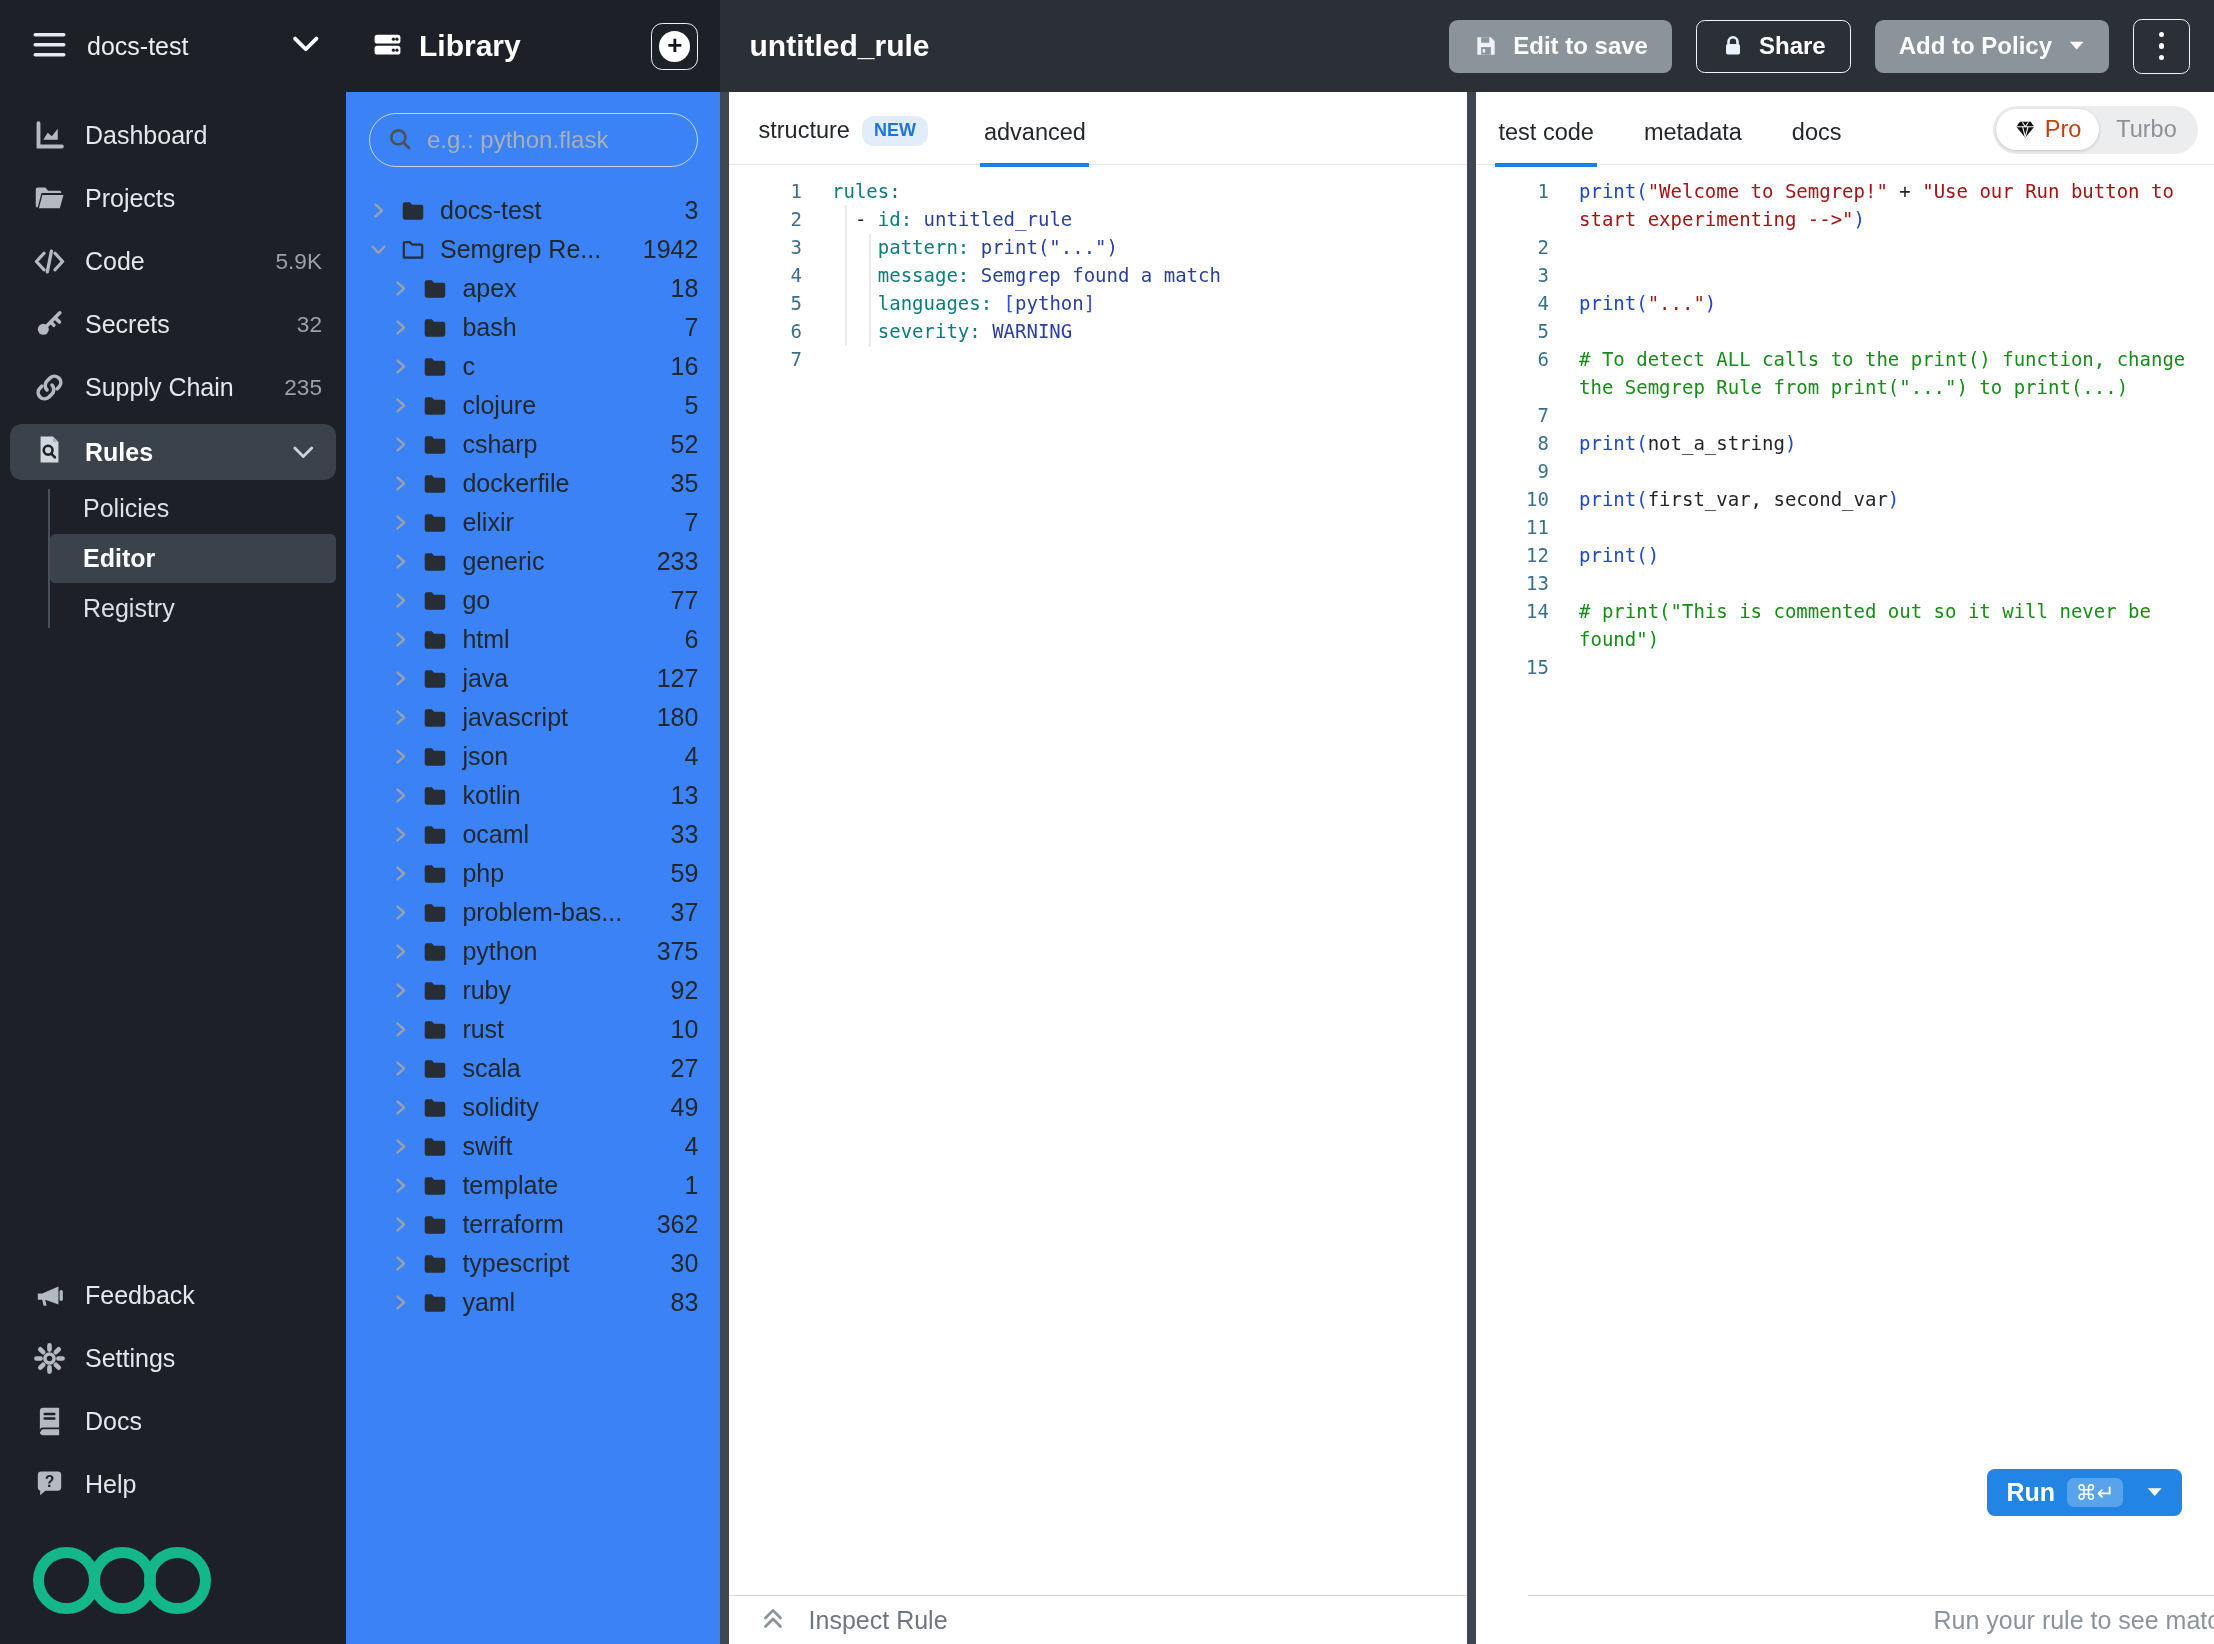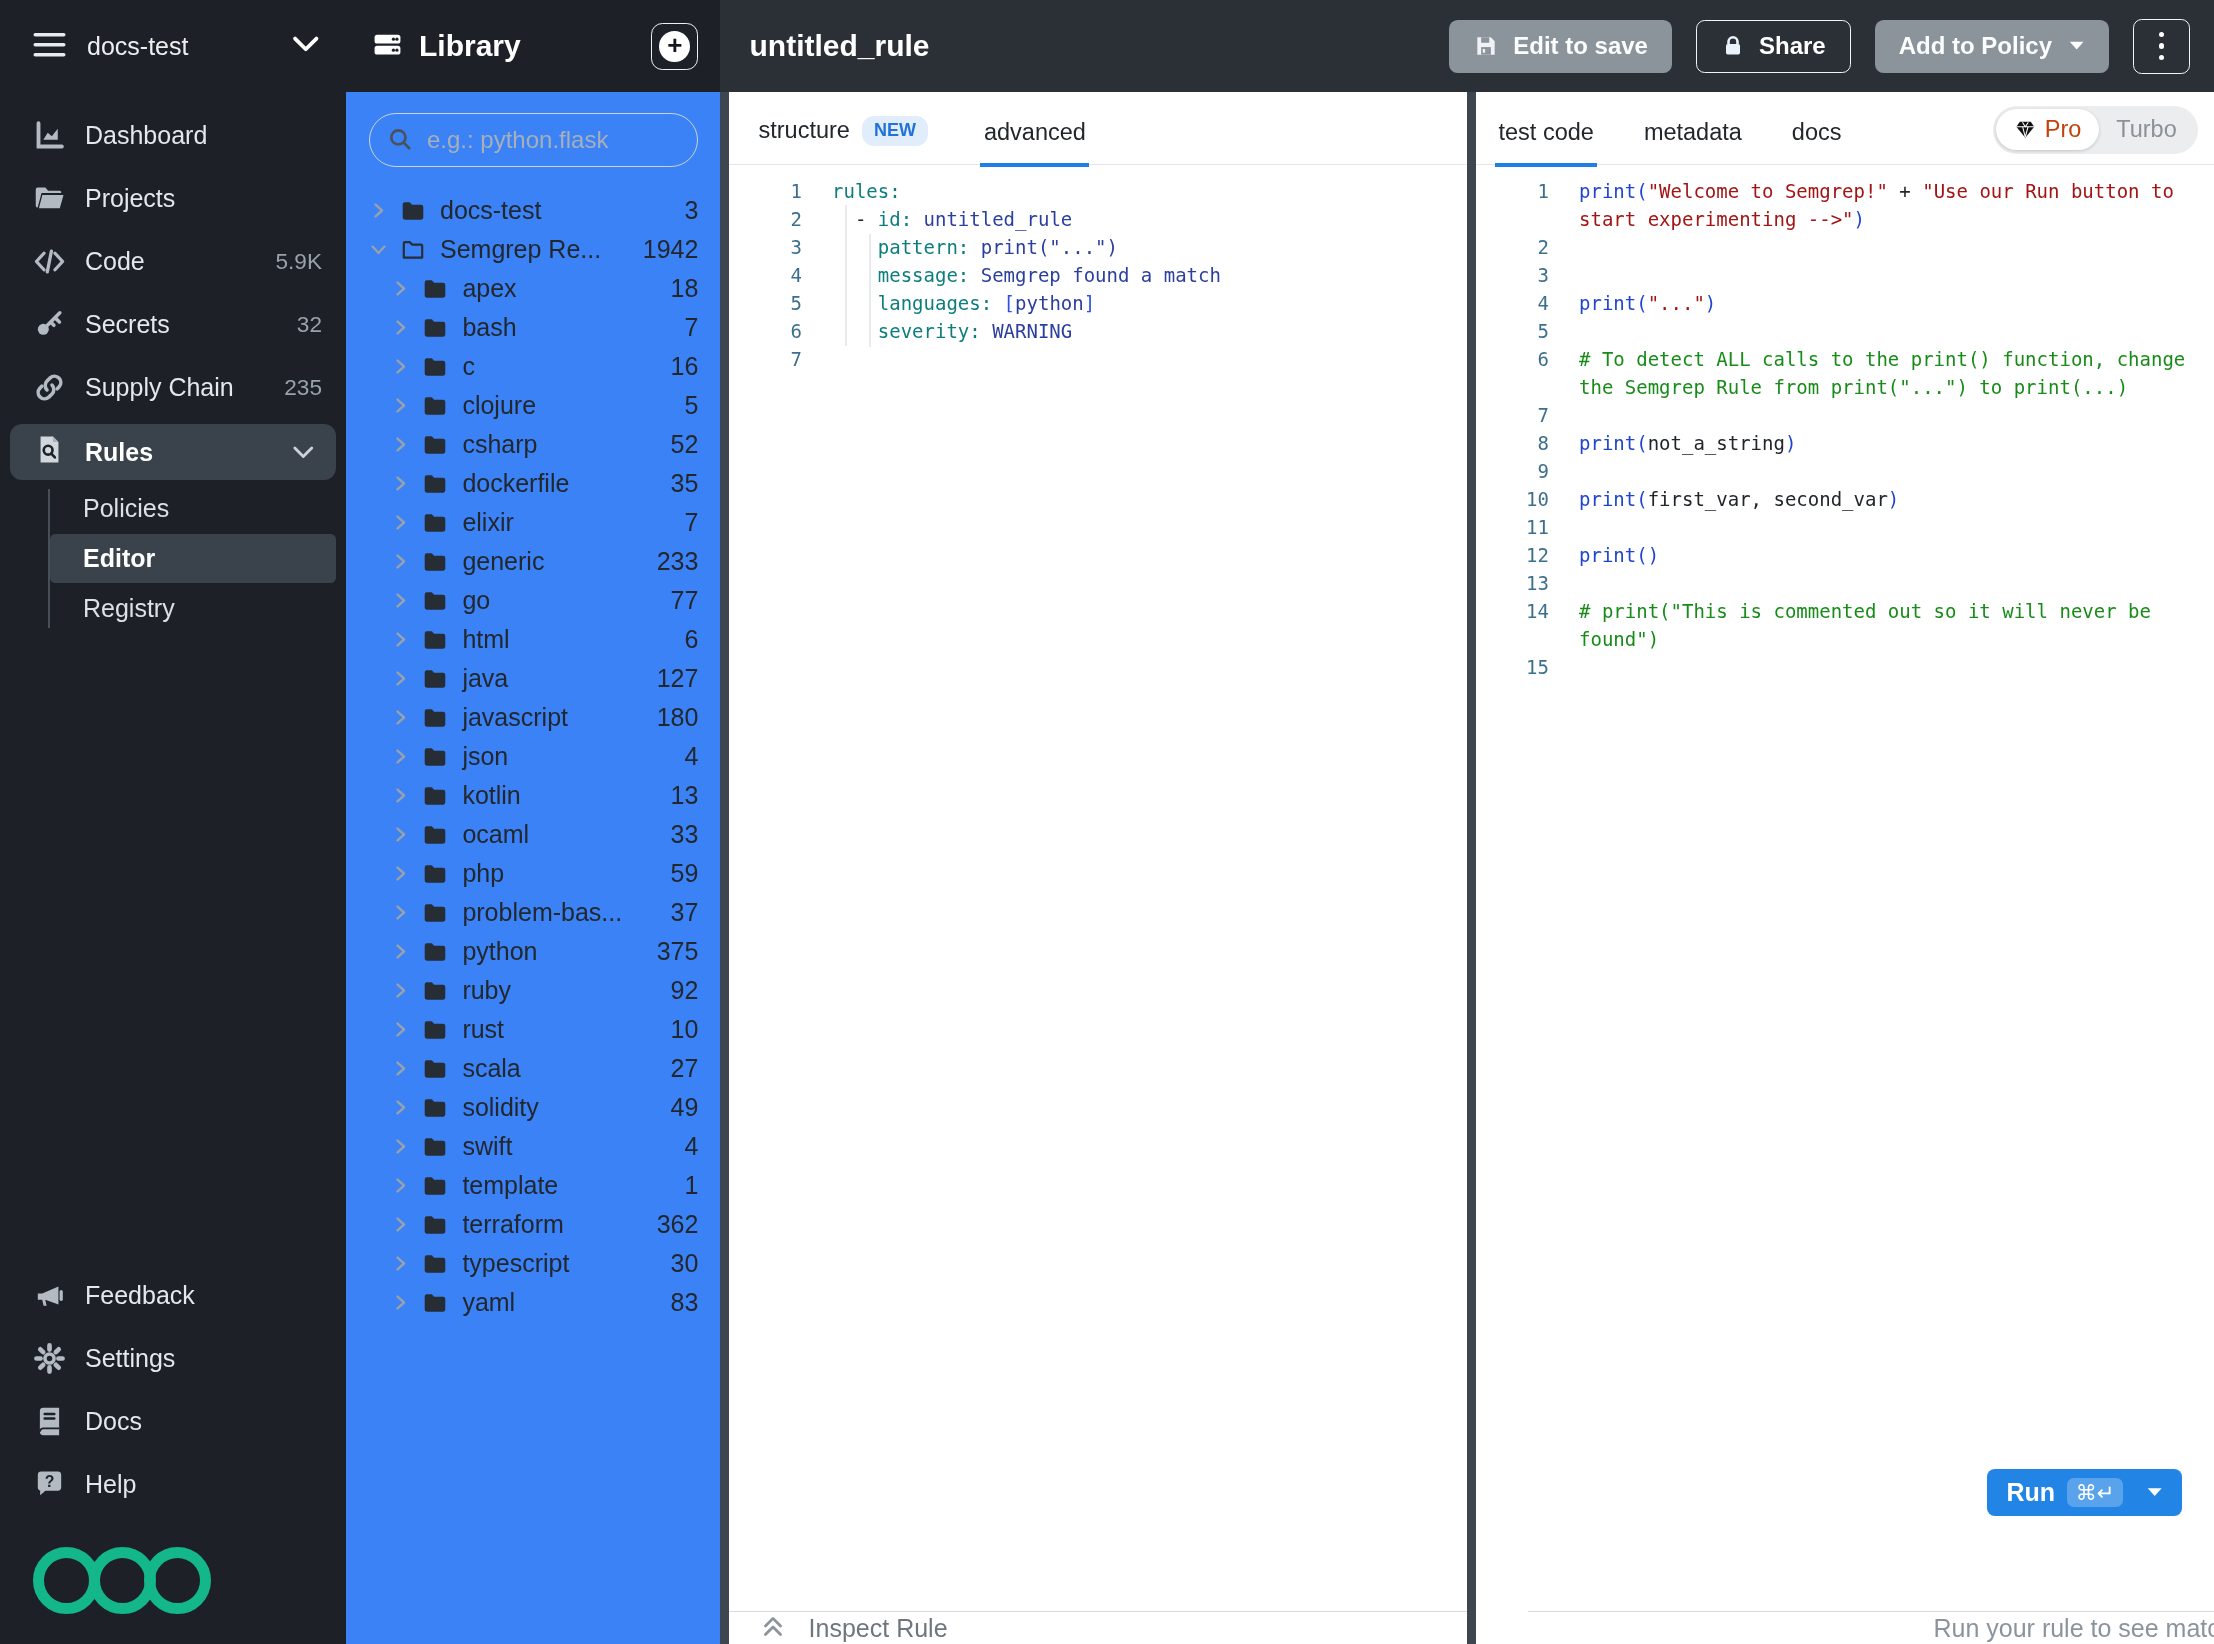--- a/index.html
+++ b/index.html
@@ -88,21 +88,21 @@
   .seg{font-size:23.5px;padding:7px 17.4px;border-radius:21px;display:flex;align-items:center;cursor:pointer;}
   .seg.active{background:#fff;color:#c2410c;box-shadow:0 0.9px 3.5px rgba(0,0,0,.18);}
   .seg .gem{display:flex;margin-right:8.7px;}
   .seg.inactive{color:#8b9199;}
   .run-btn{position:absolute;right:33px;bottom:79px;height:47px;background:#2285e6;border-radius:7.8px;display:flex;align-items:center;padding:0 19px;cursor:pointer;color:#fff;}
   .run-btn .rlabel{font-size:25px;font-weight:700;}
   .run-btn .kbd{margin-left:12px;background:rgba(255,255,255,.25);border-radius:7px;padding:2.6px 8.7px;font-size:21px;}
   .run-btn .rcaret{margin-left:22.6px;display:flex;}
 
   
-  .bbar{position:absolute;bottom:0;height:33px;background:#fff;border-top:1.7px solid #d9dcdf;box-sizing:border-box;display:flex;align-items:center;}
+  .bbar{position:absolute;bottom:0;height:49px;background:#fff;border-top:1.7px solid #d9dcdf;box-sizing:border-box;display:flex;align-items:center;}
   .bbar-mid{left:729px;width:738px;padding-left:31px;}
   .bbar-mid .blabel{margin-left:22.6px;font-size:25px;color:#6e7780;}
   .bbar-right{left:1528px;width:739px;justify-content:flex-end;}
   .bbar-right .blabel{font-size:25px;color:#8b949d;}
 </style>
 </head>
 <body>
 
 <div id="app">
 

